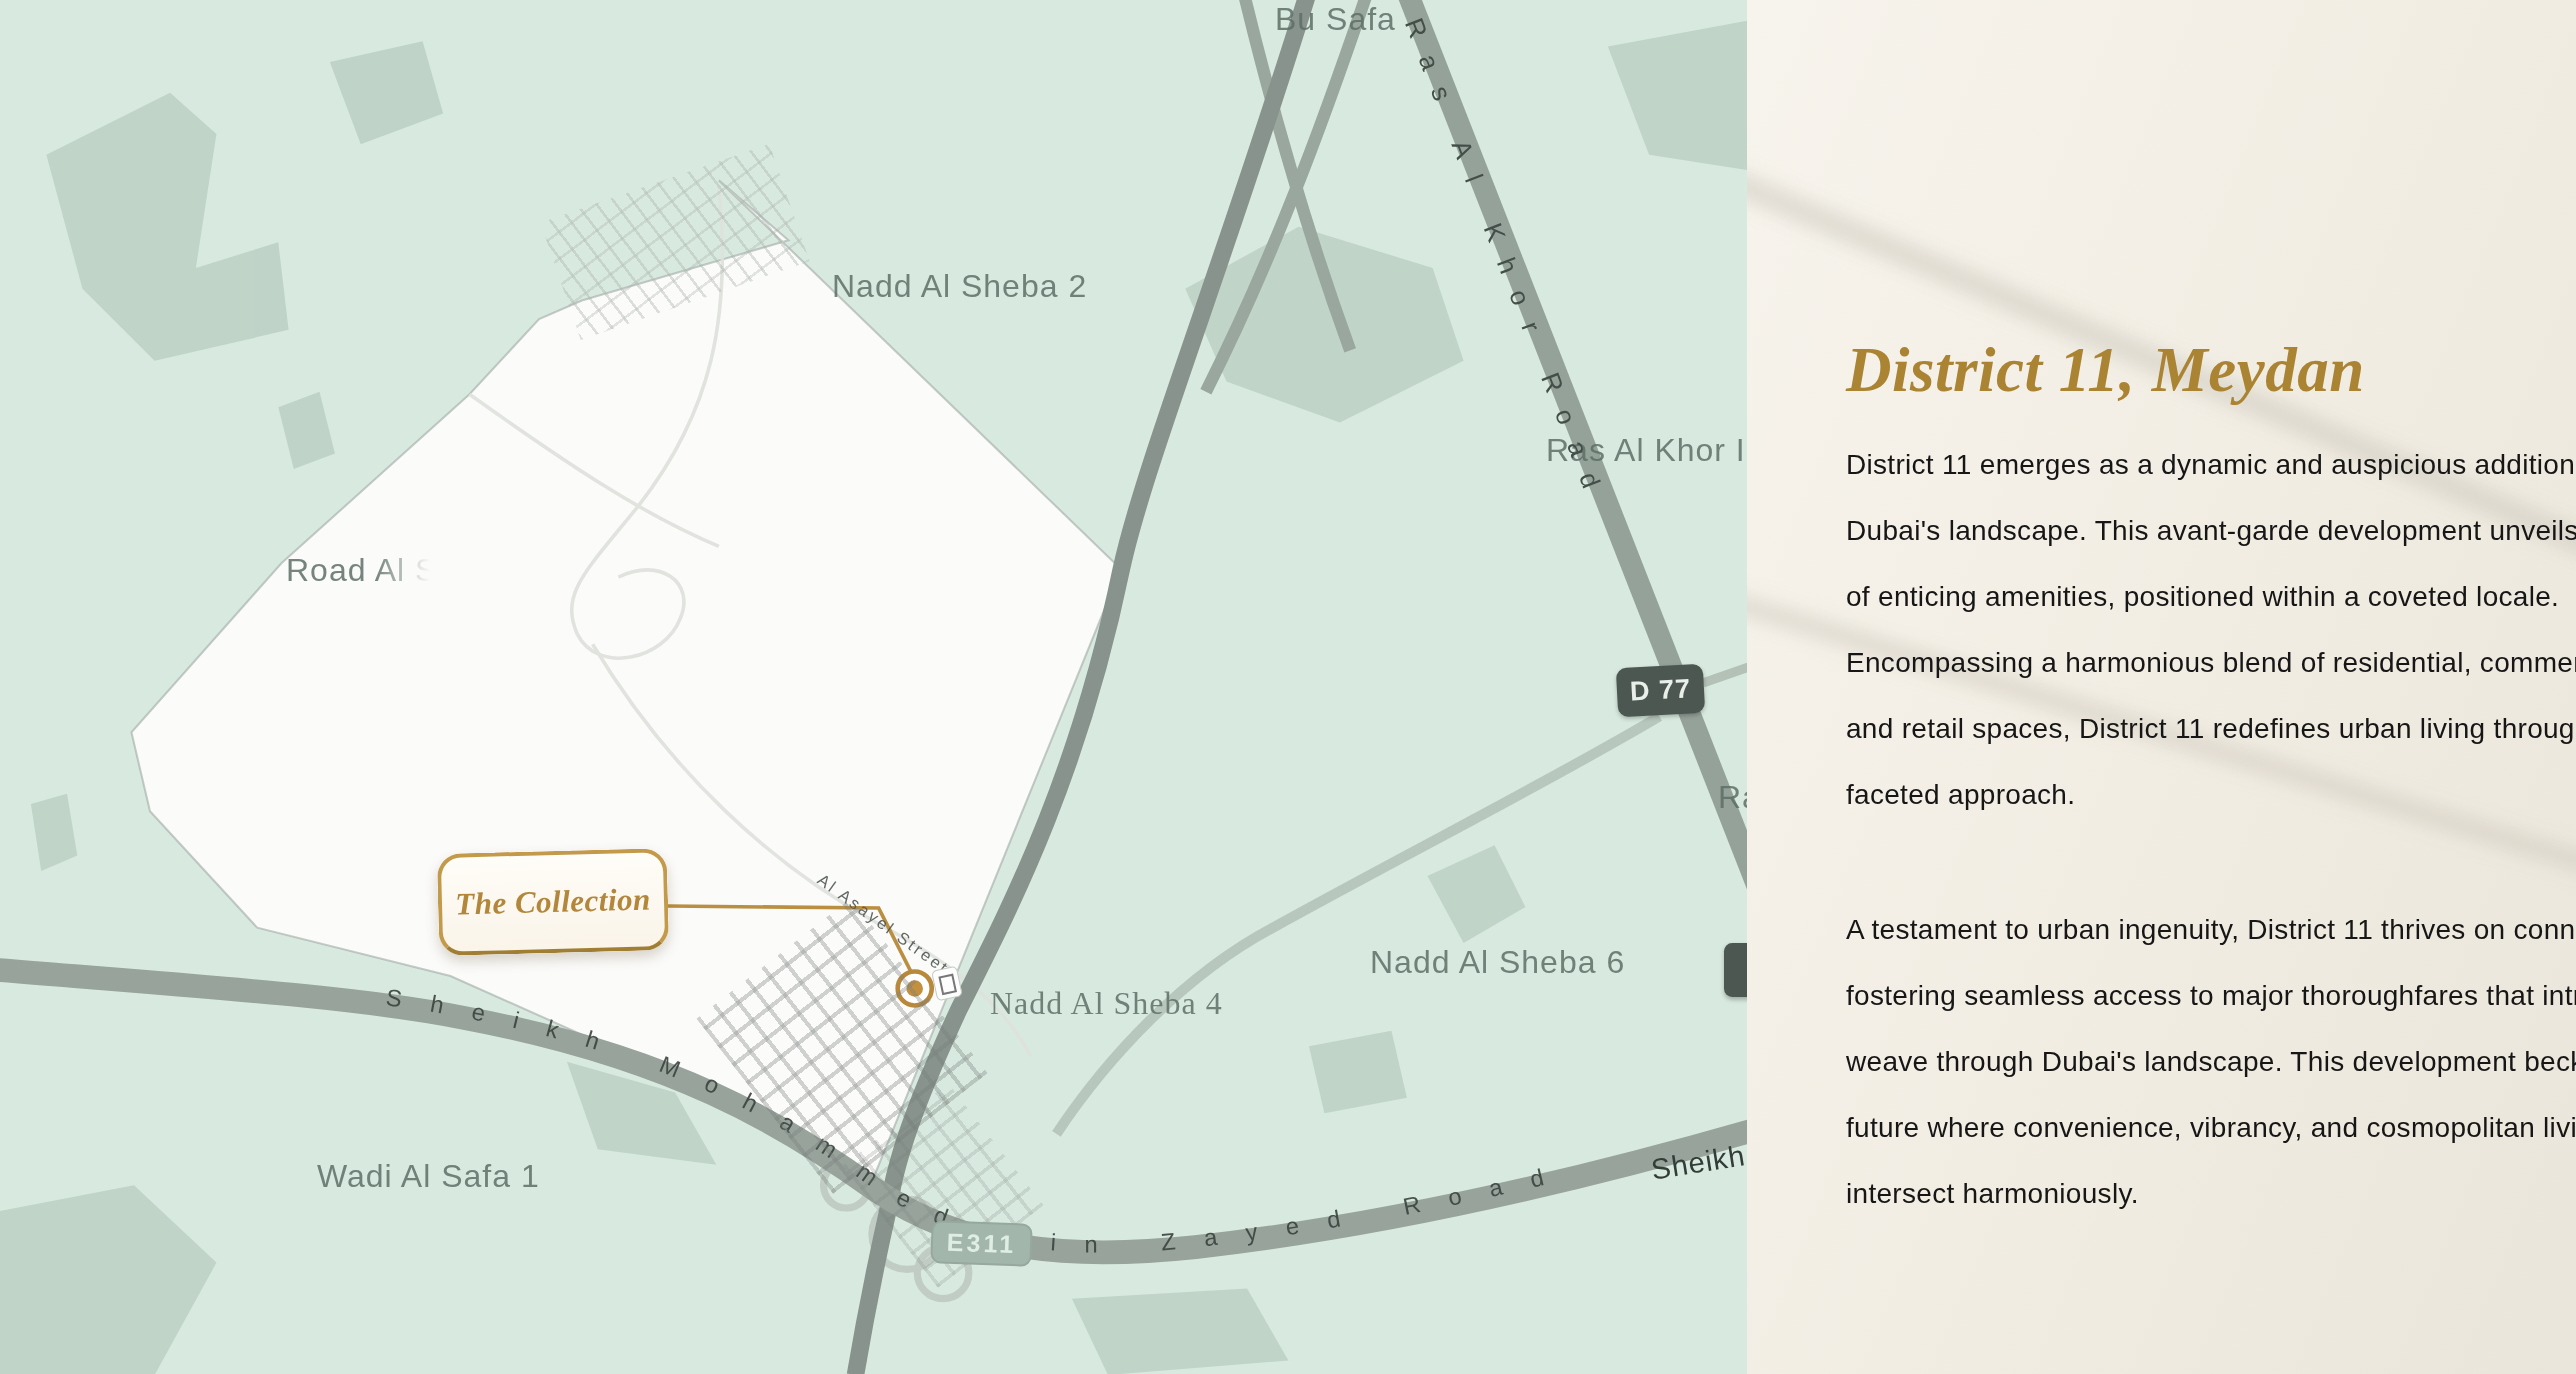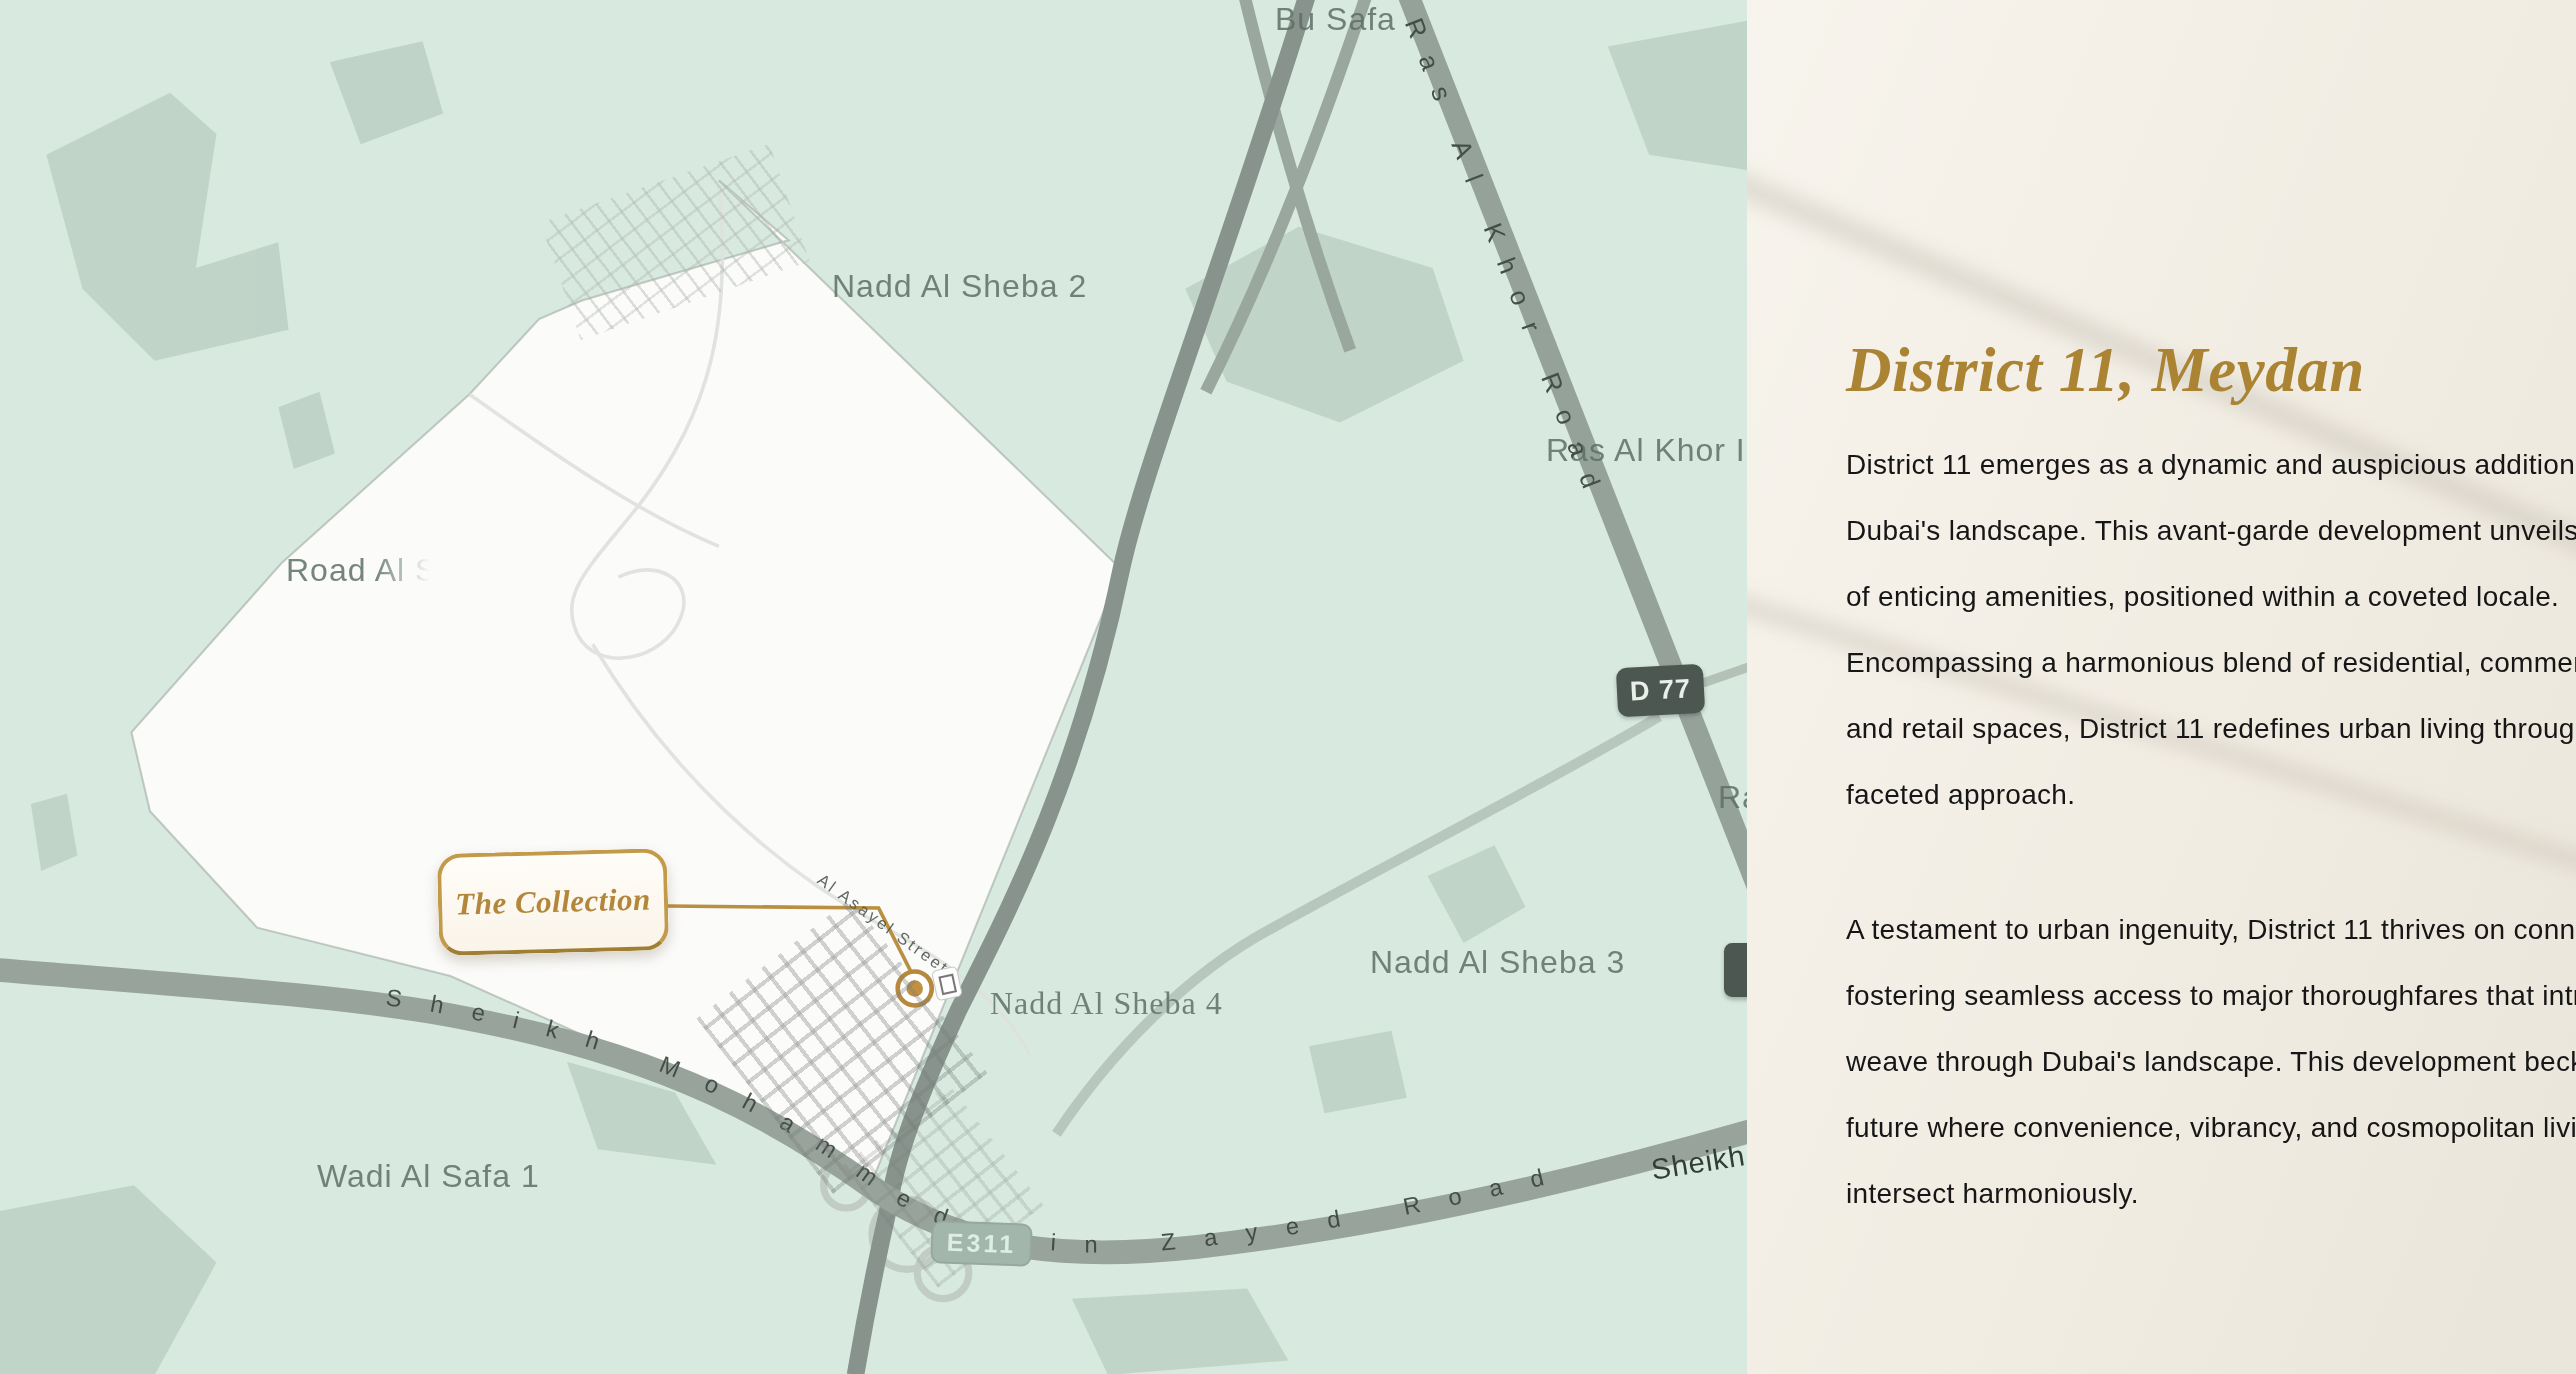--- a/index.html
+++ b/index.html
@@ -115,21 +115,21 @@
                 background:repeating-linear-gradient(0deg, rgba(120,126,122,.4) 0 3.6px, transparent 3.6px 20.6px),
                            repeating-linear-gradient(90deg, rgba(120,126,122,.4) 0 3.6px, transparent 3.6px 19.6px);"></div>
 
     <div class="maplabel" style="left:1275px;top:1px;">Bu Safa</div>
     <div class="maplabel" style="left:832px;top:268px;">Nadd Al Sheba 2</div>
     <div class="maplabel" style="left:1546px;top:432px;">Ras Al Khor In</div>
     <div class="maplabel" style="left:286px;top:552px;width:144px;overflow:hidden;
                 -webkit-mask-image:linear-gradient(90deg,#000 62%,transparent);
                 mask-image:linear-gradient(90deg,#000 62%,transparent);">Road Al S</div>
     <div class="maplabel" style="left:1718px;top:779px;">Ras A</div>
-    <div class="maplabel" style="left:1370px;top:944px;">Nadd Al Sheba 3</div>
+    <div class="maplabel" style="left:1370px;top:944px;">Nadd Al Sheba 6</div>
     <div class="maplabel" style="left:990px;top:985px;font-family:Liberation Serif, serif;">Nadd Al Sheba 4</div>
     <div class="maplabel" style="left:317px;top:1158px;">Wadi Al Safa 1</div>
     <div class="maplabel dark" style="left:1649px;top:1154px;font-size:29px;transform:rotate(-9deg);transform-origin:left top;">Sheikh</div>
 
     <div class="roadlabel" style="left:1427px;top:14.4px;transform:rotate(69deg);transform-origin:left top;
                 font-size:26px;letter-spacing:19.6px;">Ras Al Khor Road</div>
     <div class="roadlabel" style="left:825px;top:870px;transform:rotate(36deg);transform-origin:left top;
                 font-size:16.5px;letter-spacing:2.6px;color:rgba(80,88,83,.9);">Al Asayel Street</div>
 
     <div class="badge dark" style="left:1617px;top:666px;width:87px;height:49px;transform:rotate(-3deg);">

